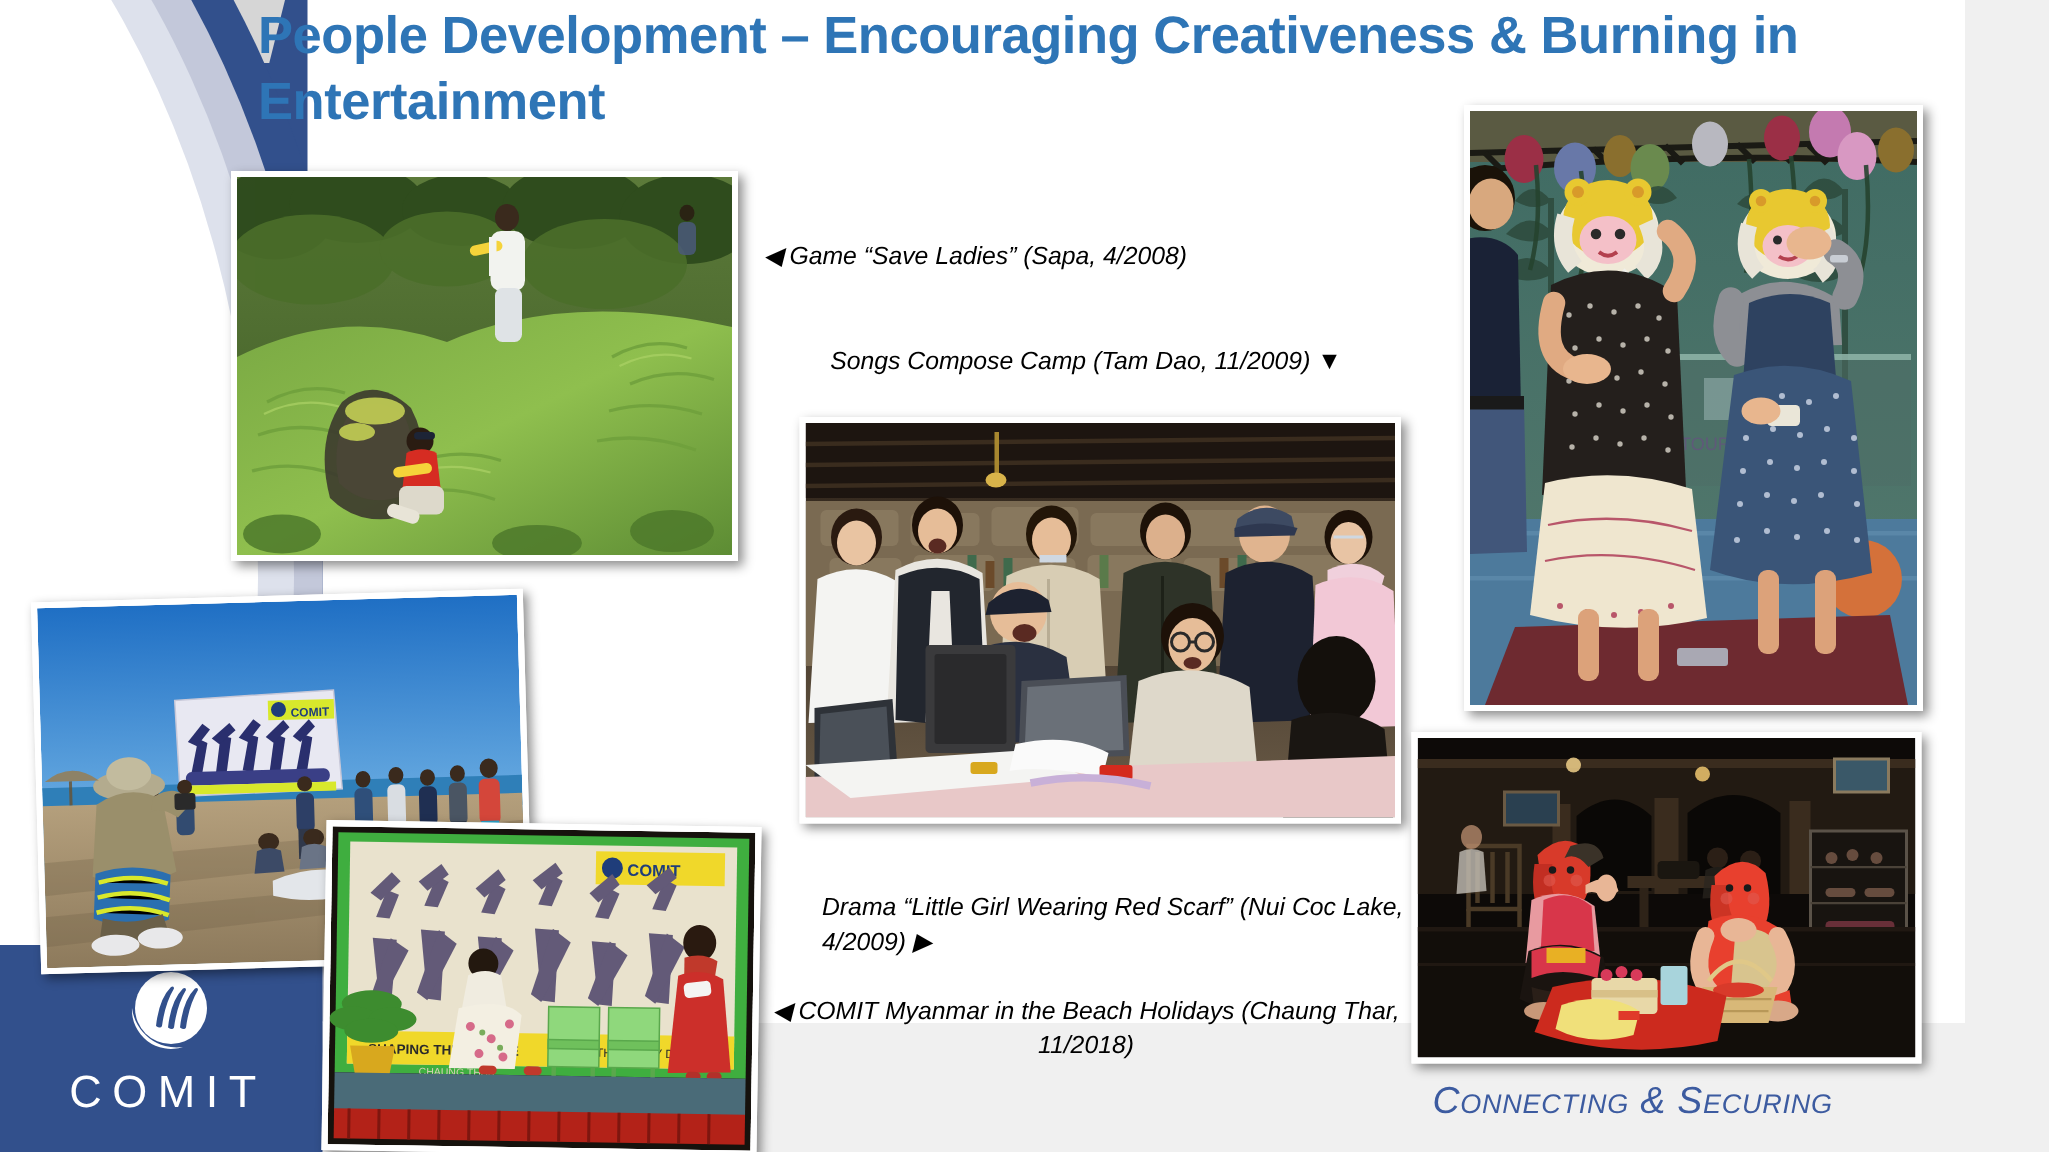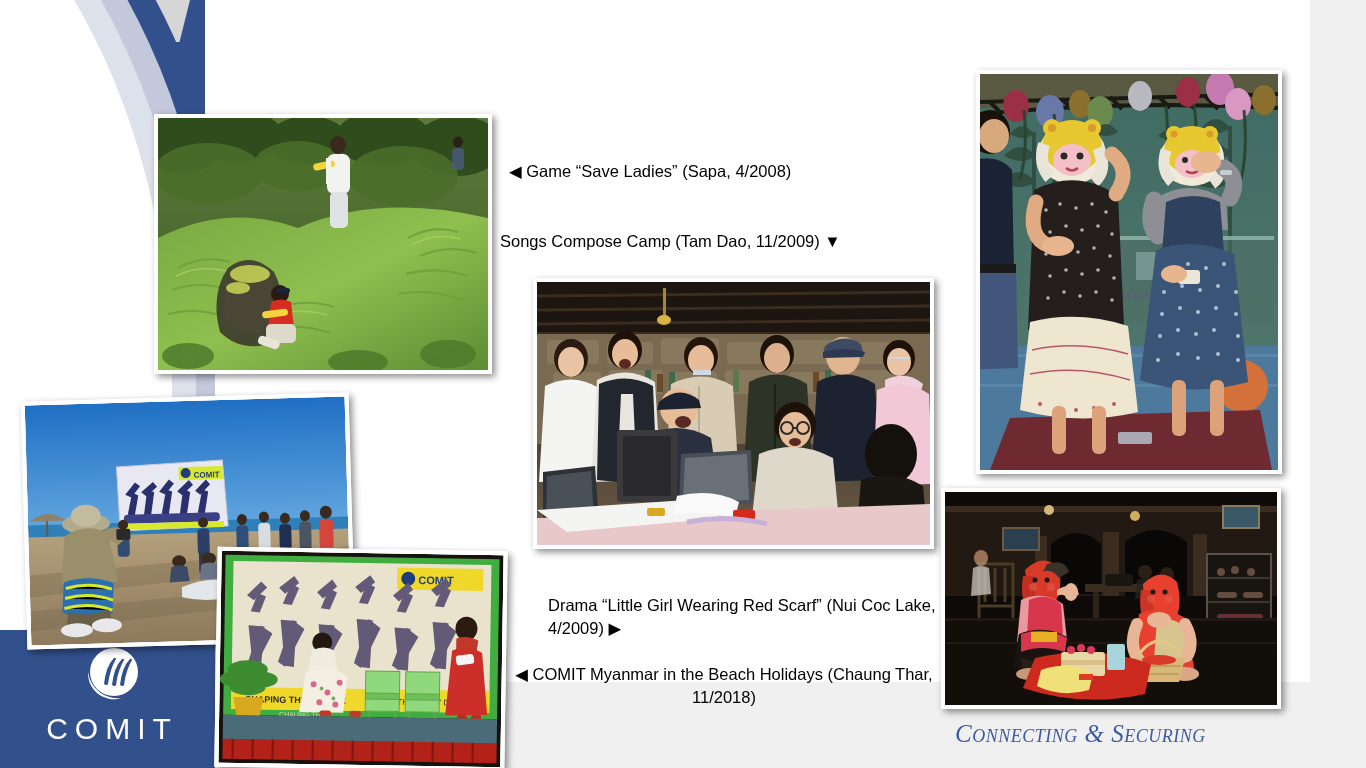--- a/index.html
+++ b/index.html
@@ -67,25 +67,25 @@
   
   .title{
     position:absolute;left:172px;top:2px;width:1130px;z-index:10;
     color:#2E75B6;font-size:35px;font-weight:bold;line-height:1.25;
     letter-spacing:-0.3px;
   }
 
   
   .cap{
     position:absolute;z-index:12;color:#000000;
-    font-size:16.5px;line-height:1.42;
+    font-style:italic;font-size:16.5px;line-height:1.42;
   }
   .cap-a{left:509px;top:160px;width:430px;text-align:left;}
   .cap-b{left:500px;top:206px;width:448px;text-align:right;}
-  .cap-c{left:500px;top:230px;width:448px;text-align:left;}
+  .cap-c{left:500px;top:230px;width:448px;text-align:center;}
   .cap-d{left:548px;top:594px;width:410px;text-align:left;}
   .cap-e{left:514px;top:663px;width:420px;text-align:center;}
 
   
   .photo{
     position:absolute;z-index:11;background:#FFFFFF;
     border:4px solid #FFFFFF;
     box-shadow:3px 3px 7px rgba(0,0,0,0.45);
     overflow:hidden;
   }
@@ -96,21 +96,21 @@
   .p-stage  {left:216px;top:549px;width:282px;height:212px;transform:rotate(0.9deg);}
   .p-songs  {left:533px;top:278px;width:393px;height:263px;}
   .p-mask   {left:976px;top:70px; width:298px;height:396px;}
   .p-drama  {left:941px;top:488px;width:332px;height:213px;}
 
   
   .footer-bar{position:absolute;left:0;top:682px;width:1366px;height:86px;background:#F0F0F0;z-index:2;}
   .tagline{
     position:absolute;left:955px;top:720px;z-index:13;
     color:#3C5BA0;font-style:italic;font-size:25px;
-    font-family:Liberation Serif, serif;
+    font-family:Liberation Sans, sans-serif;
     font-variant:small-caps;letter-spacing:0.5px;white-space:nowrap;
   }
 </style>
 </head>
 <body>
 
 <div id="slide">
 
   <div class="white-panel"></div>
   <div class="footer-bar"></div>
@@ -120,20 +120,21 @@
   <div class="left-blue"></div>
   <div class="arc-clip">
     <div class="arc arc0"></div>
     <div class="arc arc1"></div>
     <div class="arc arc2"></div>
     <div class="arc arc3"></div>
   </div>
   <div class="top-gray-a"></div>
   <div class="top-gray-b"></div>
 
+  <div class="title">People Development – Encouraging Creativeness &amp; Burning in Entertainment</div>
 
   <div class="photo p-forest">
     <svg viewBox="0 0 330 252" preserveAspectRatio="none">
       <defs>
         <linearGradient id="fgSky" x1="0" y1="0" x2="0" y2="1">
           <stop offset="0" stop-color="#5c7a3a"></stop>
             <stop offset="1" stop-color="#3e5c24"></stop>
         </linearGradient>
         <linearGradient id="fgGrass" x1="0" y1="0" x2="1" y2="1">
           <stop offset="0" stop-color="#79a843"></stop>

